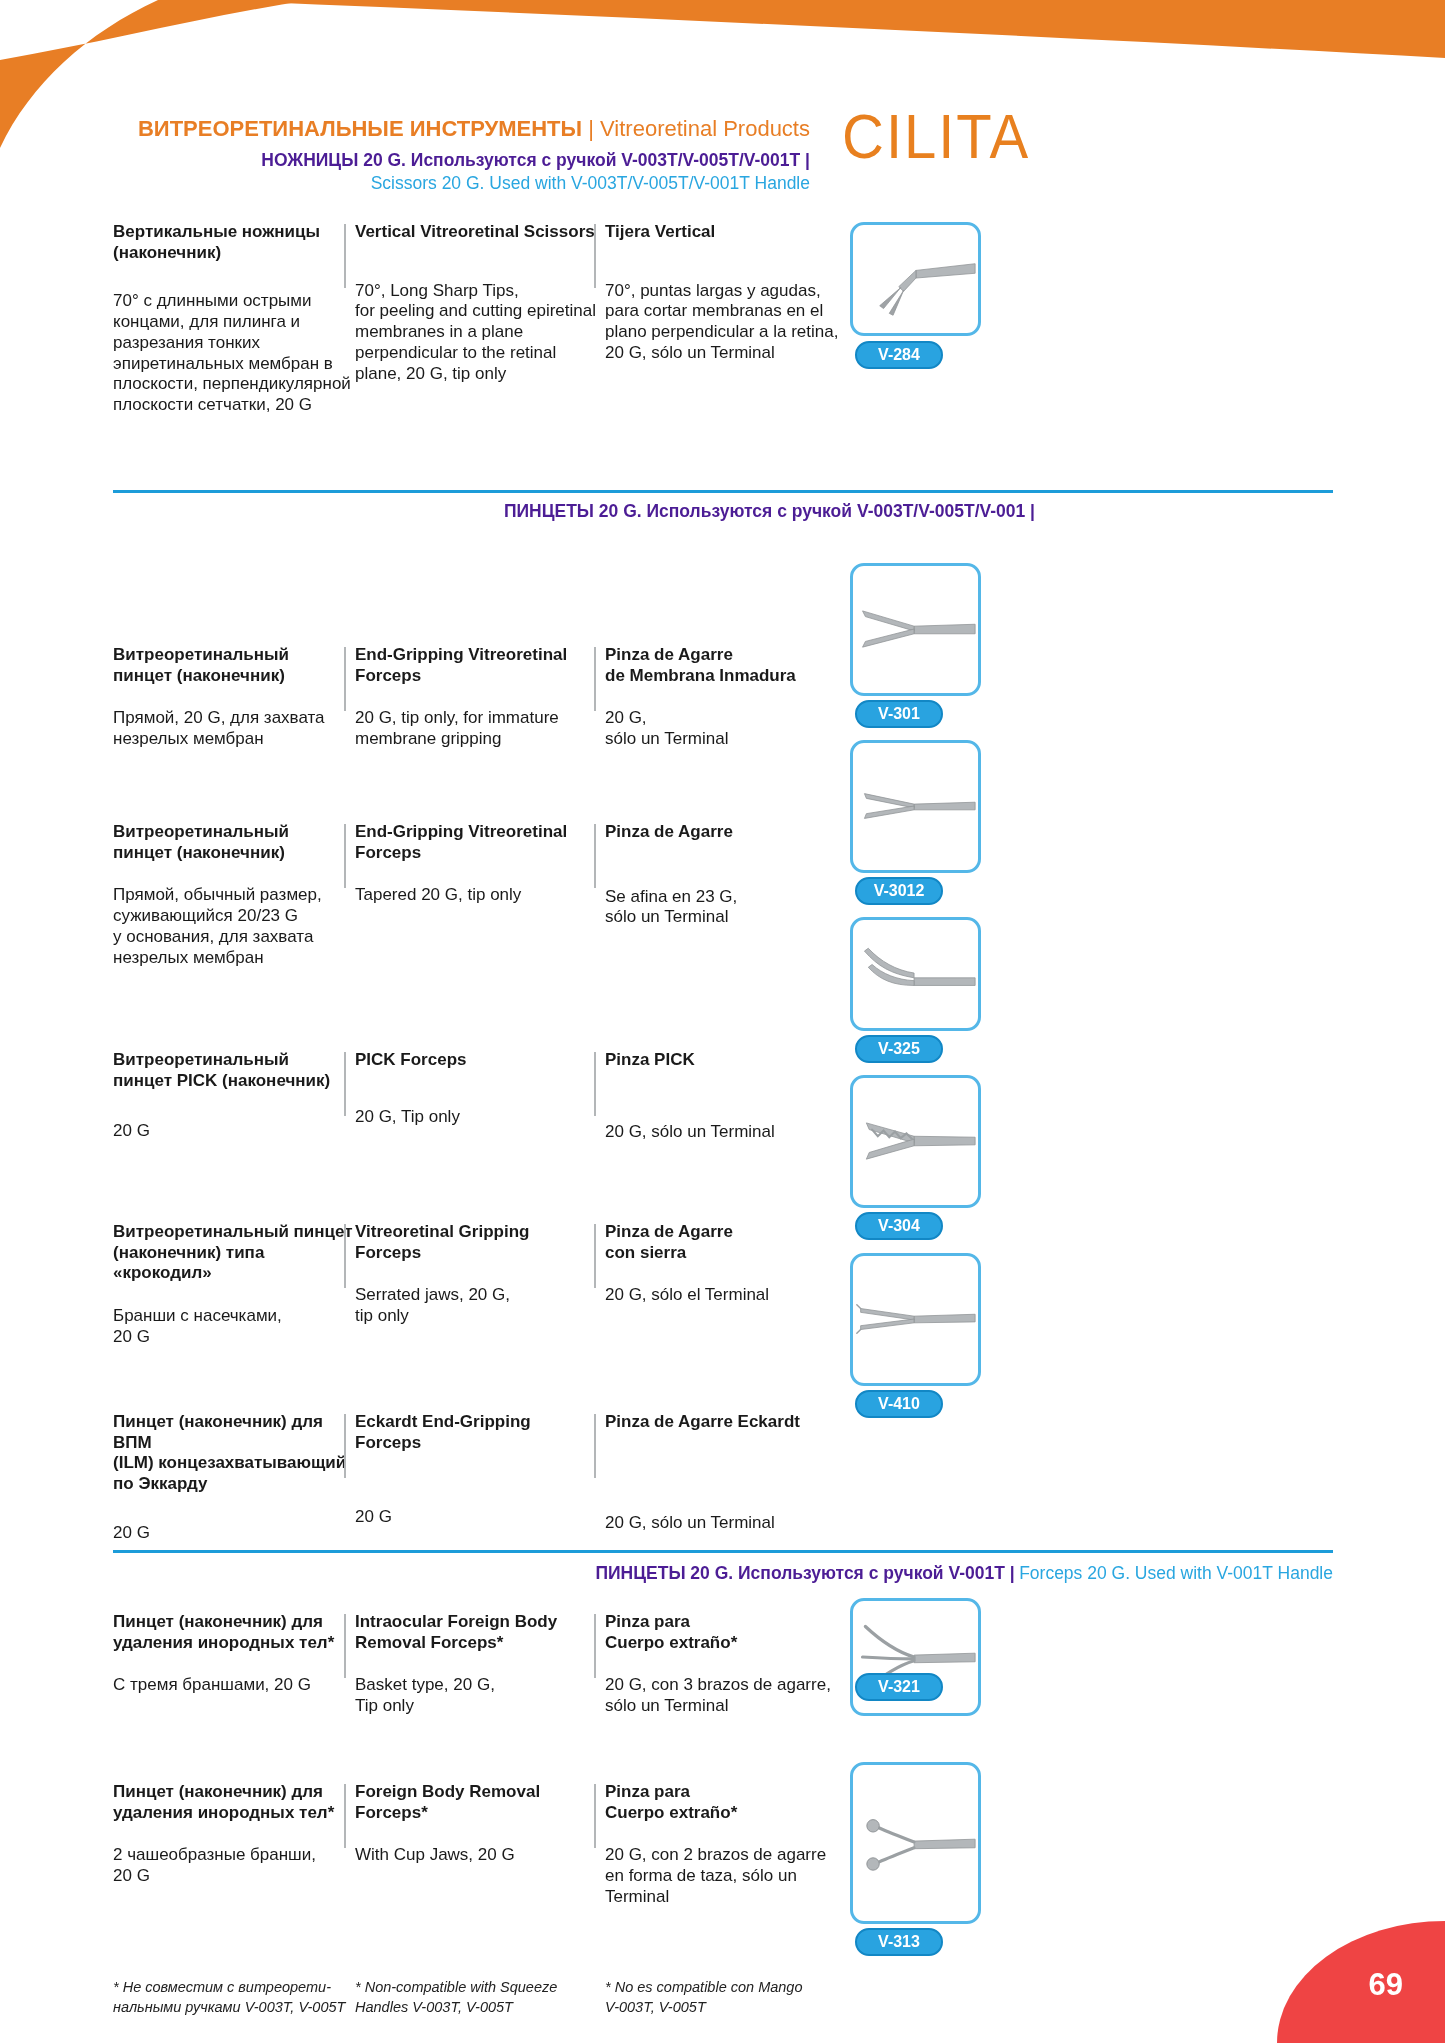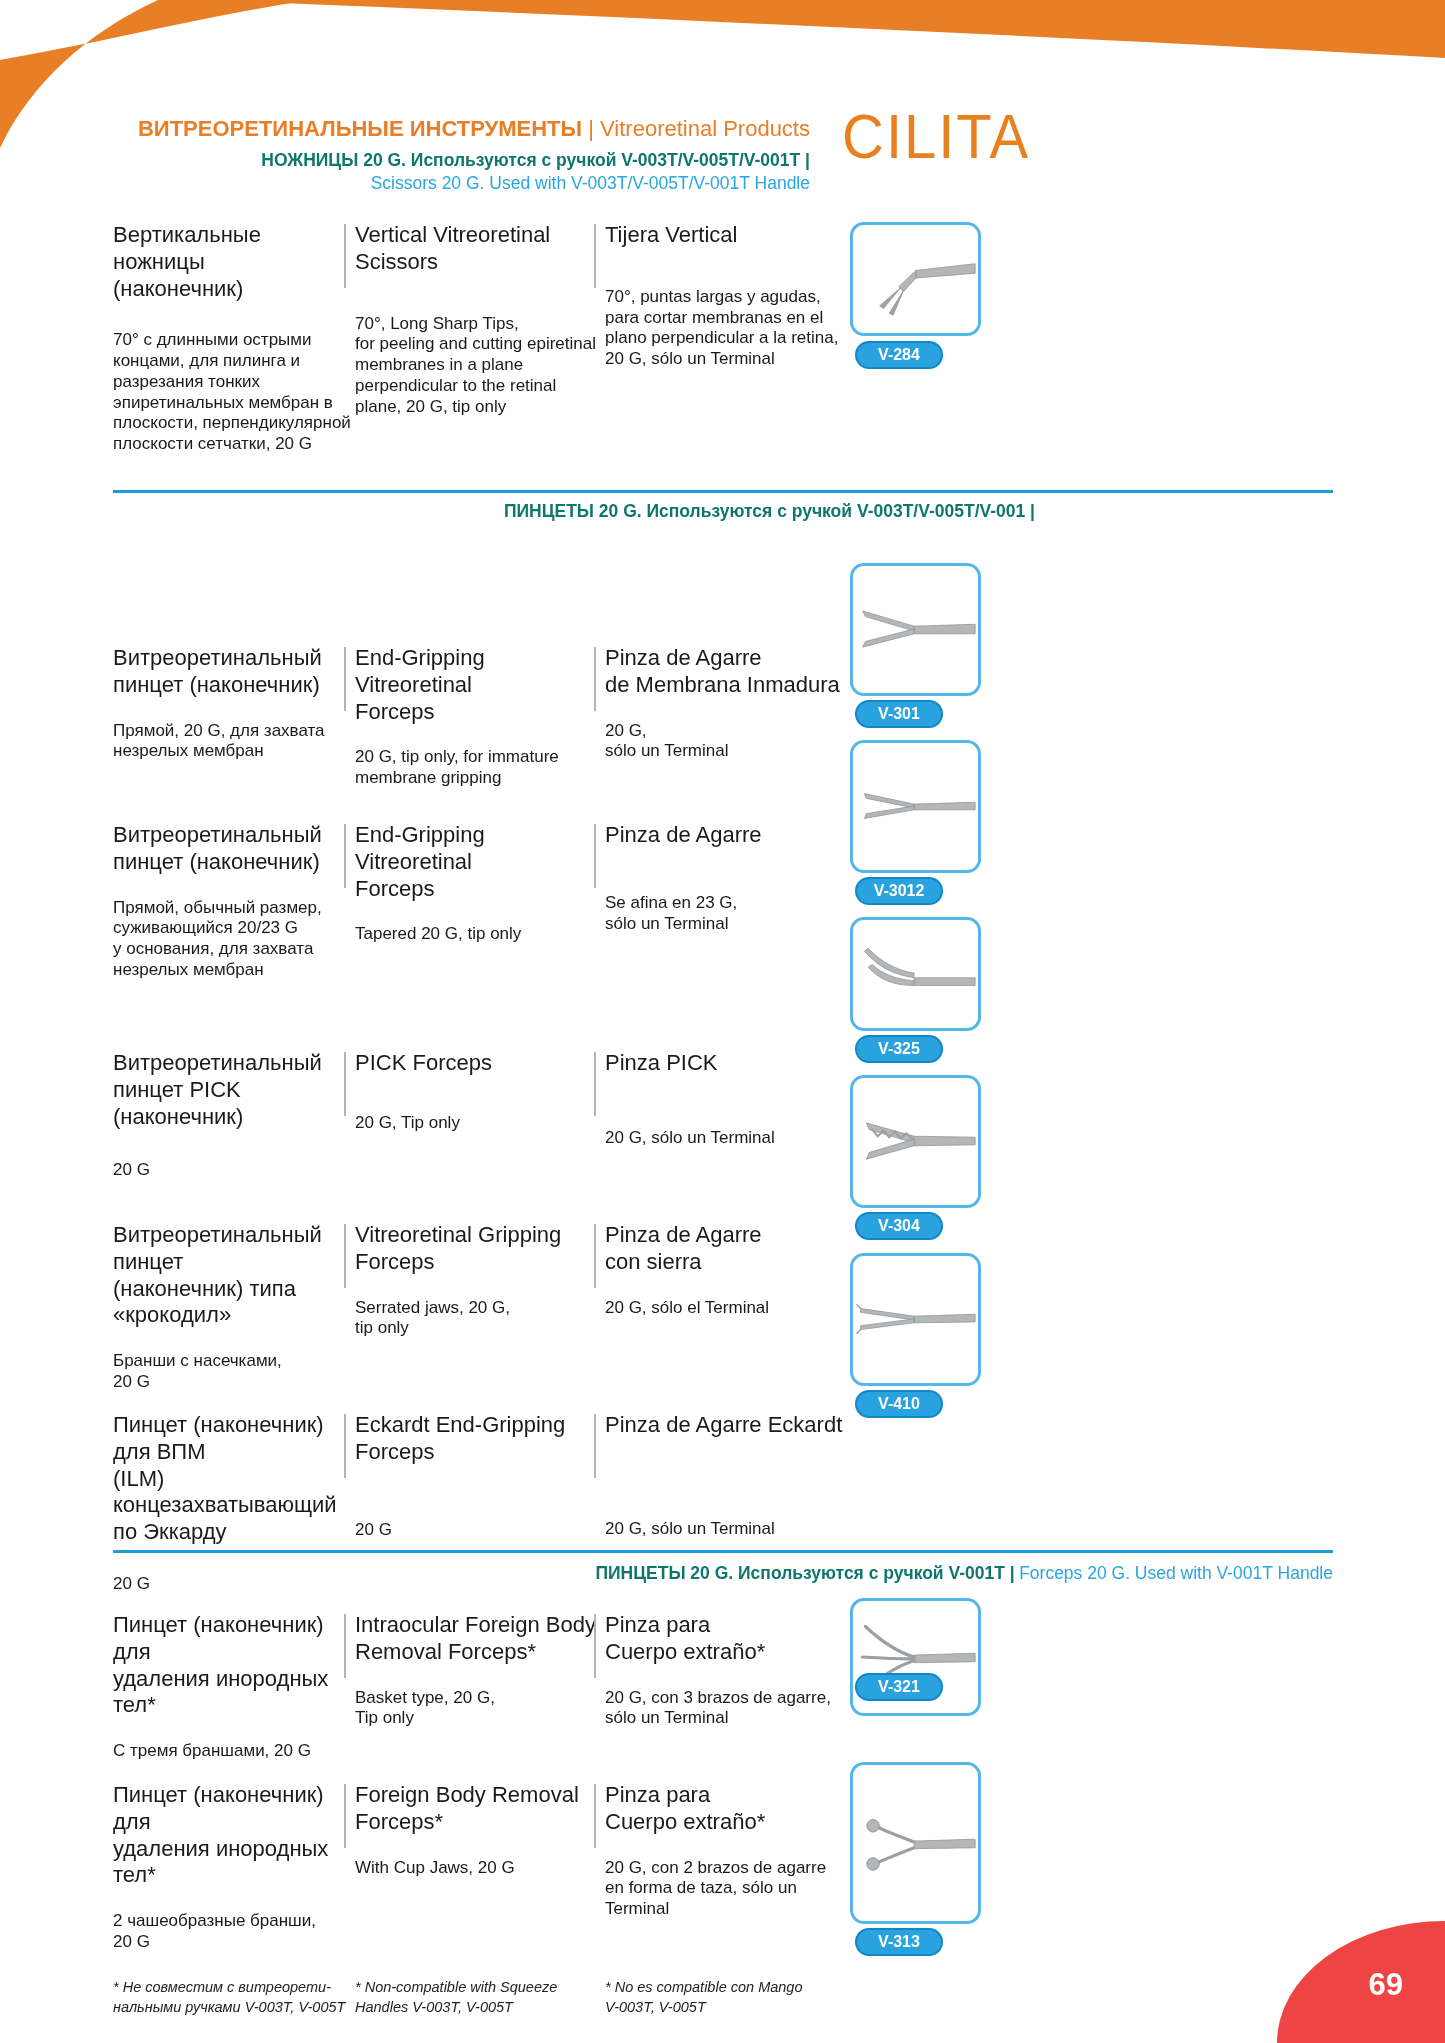--- a/index.html
+++ b/index.html
@@ -7,42 +7,42 @@
   body { font-family:"Liberation Sans", sans-serif; color:#1a1a1a; }
   .page { position:relative; width:1445px; height:2043px; background:#fff; overflow:hidden; }
 
   
   .swoosh { position:absolute; top:0; left:0; }
 
   
   .title-block { position:absolute; top:116px; left:125px; width:685px; text-align:right; }
   .title-line1 { font-size:22px; color:#E87E25; white-space:nowrap; margin-bottom:7px; }
   .title-line1 b { font-weight:bold; }
-  .sub-ru { font-size:17.5px; font-weight:bold; color:#0f766e; line-height:1.3; }
+  .sub-ru { font-size:17.5px; font-weight:bold; color:#4c1d95; line-height:1.3; }
   .sub-en { font-size:17.5px; color:#29A6E0; line-height:1.3; }
 
   .logo { position:absolute; top:100px; left:842px; font-size:58px; color:#E8801F;
           letter-spacing:2px; font-weight:normal; transform:scaleY(1.08); transform-origin:top left; }
 
   
   .sec-header { position:absolute; left:113px; text-align:right; }
   .sec-header .sub-ru, .sec-header .sub-en { display:block; }
   .sec-header-inline { white-space:nowrap; }
   .sec-header-inline .sub-ru, .sec-header-inline .sub-en { display:inline;margin-top:32px; }
 
   .hr-blue { position:absolute; left:113px; width:1220px; height:3px; background:#1D9CD9; }
 
   
   .row { position:absolute; left:113px; width:735px; display:flex; }
   .col { position:relative; }
   .col-ru { width:242px; }
   .col-en { width:250px; }
   .col-es { width:243px; }
   .with-sep::before { content:""; position:absolute; left:-11px; top:2px; width:2px; height:64px; background:#b3b6b8; }
-  .cell-title { font-size:22px; font-weight:normal; line-height:1.22; white-space:pre-line; }
+  .cell-title { font-size:17px; font-weight:bold; line-height:1.22; white-space:pre-line; }
   .cell-desc  { font-size:17px; line-height:1.22; white-space:pre-line; margin-top:22px; }
 
   
   .imgbox { position:absolute; left:850px; width:131px; border:3px solid #54B7E8; border-radius:14px; background:#fff; }
   .imgbox svg { display:block; width:100%; height:100%; }
   .badge { position:absolute; left:855px; width:88px; height:28px; background:#29A3E0;
            border:2px solid #1287C5; border-radius:15px; color:#fff; font-weight:bold;
            font-size:16px; text-align:center; line-height:24px; }
 
   

